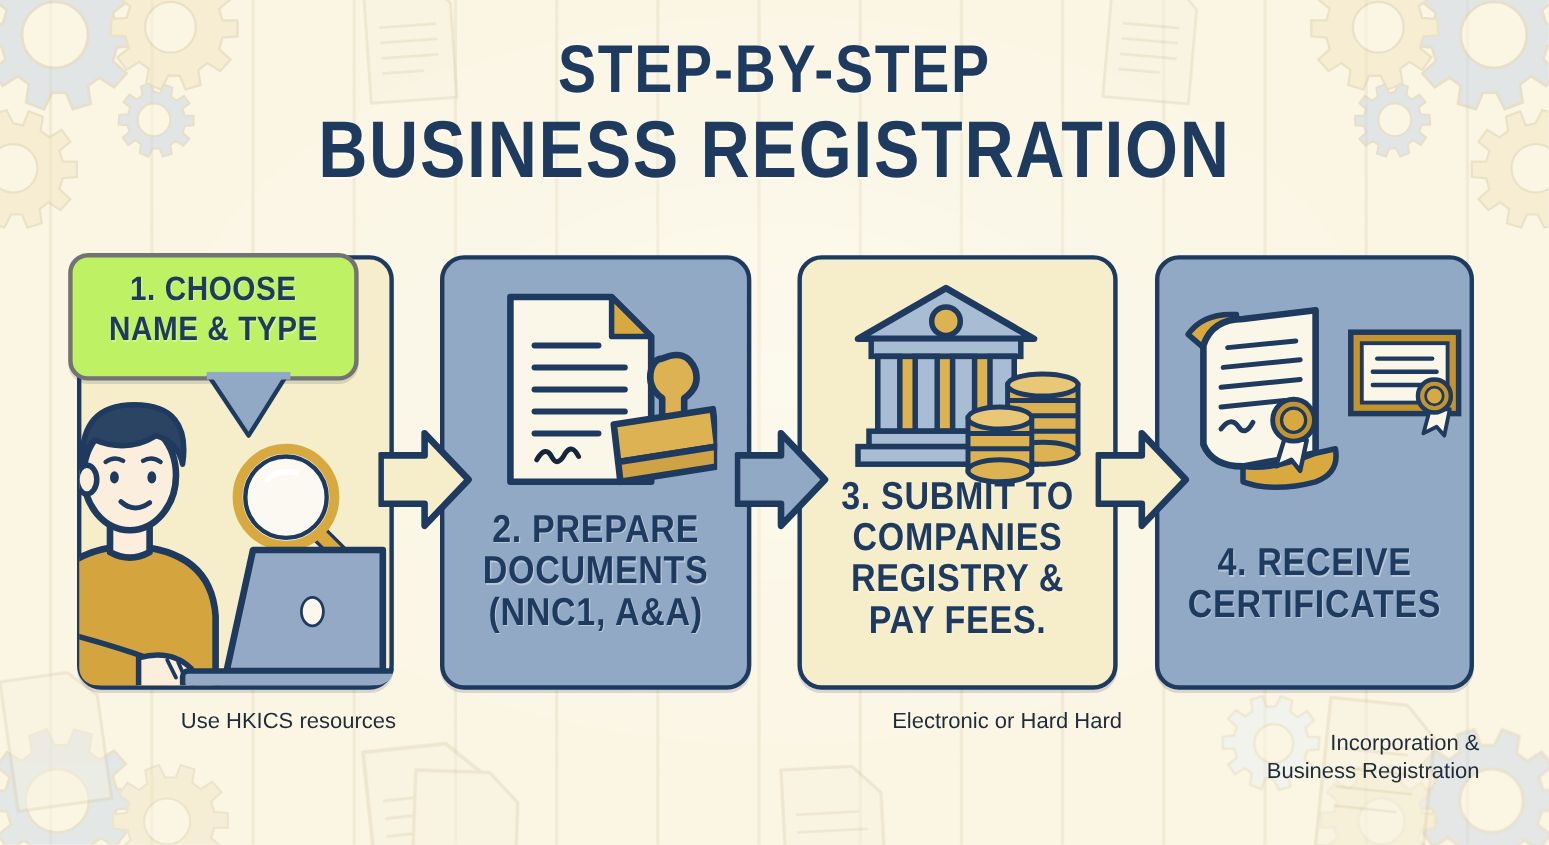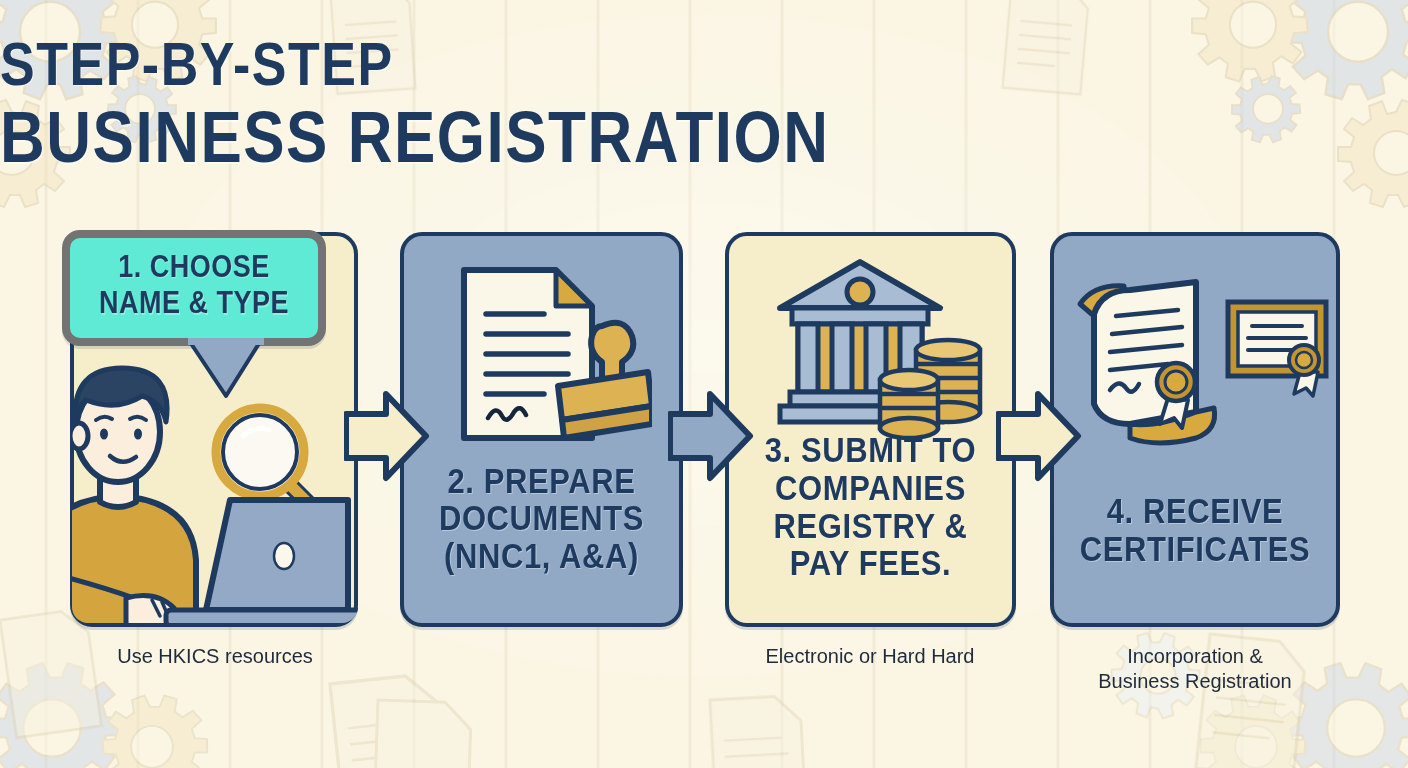--- a/index.html
+++ b/index.html
@@ -20,21 +20,21 @@
       rgba(221,209,179,0.32) 45px,
       rgba(221,209,179,0.32) 47px,
       rgba(225,214,186,0.00) 48px,
       rgba(225,214,186,0.00) 92px);
   }
   .bg-deco{position:absolute;inset:0;}
   .bg-vignette{position:absolute;inset:0;
      background:radial-gradient(ellipse at 50% 45%, rgba(255,255,255,0.35) 0%, rgba(255,255,255,0) 62%);}
 
   
-  .title-wrap{position:absolute;left:0;right:0;top:34px;z-index:6;}
+  .title-wrap{position:absolute;left:0;right:0;top:34px;text-align:center;z-index:6;}
   .title-line{
     font-family:"Liberation Sans", sans-serif;
     font-weight:bold;
     color:#1e3a5f;
     letter-spacing:1.5px;
     line-height:0.99;
     text-shadow:1px 1px 0 rgba(255,255,255,0.55);
     transform:scaleY(1.18);
     transform-origin:center top;
   }
@@ -55,33 +55,33 @@
 
   .card-title{
     position:absolute;left:10px;right:10px;
     font-weight:bold;color:#1e3a5f;
     text-align:center;letter-spacing:0.6px;
     line-height:1.06;
     text-shadow:1px 1px 0 rgba(255,255,255,0.35);
     transform:scaleY(1.14);
   }
   .caption{
-    position:absolute;text-align:center;
+    position:absolute;text-align:right;
     color:#1f2a3a;font-size:20px;line-height:1.25;
     z-index:5;
   }
 
   
   .arrow{position:absolute;z-index:5;}
 
   
   .bubble{
     position:absolute;
-    background:#5eead4;
-    border:8px solid #737373;
+    background:#bef264;
+    border:4px solid #737373;
     border-radius:18px;
     box-sizing:border-box;
     z-index:7;
     box-shadow:0 3px 0 rgba(30,58,95,0.14);
   }
   .bubble-text{
     position:absolute;left:6px;right:6px;top:16px;
     text-align:center;font-weight:bold;color:#1e3a5f;
     font-size:27px;line-height:1.18;letter-spacing:0.5px;
     transform:scaleY(1.14);
@@ -428,19 +428,19 @@
         <circle cx="236" cy="88" r="15" fill="#c4942f" stroke="#1e3a5f" stroke-width="4"></circle>
         <circle cx="236" cy="88" r="8" fill="#d7a93f" stroke="#1e3a5f" stroke-width="2.5"></circle>
       </g>
     </svg>
 
     <div class="card-title" style="left:1050px;top:498px;width:290px;font-size:31px;">
       <span>4. RECEIVE</span><br>
       <span>CERTIFICATES</span>
     </div>
 
-    <div class="caption" style="left:1045px;top:644px;width:300px;">
+    <div class="caption" style="left:1045px;top:664px;width:300px;">
       <span>Incorporation &amp;</span><br>
       <span>Business Registration</span>
     </div>
 
   </div>
 </div>
 
 </body></html>

